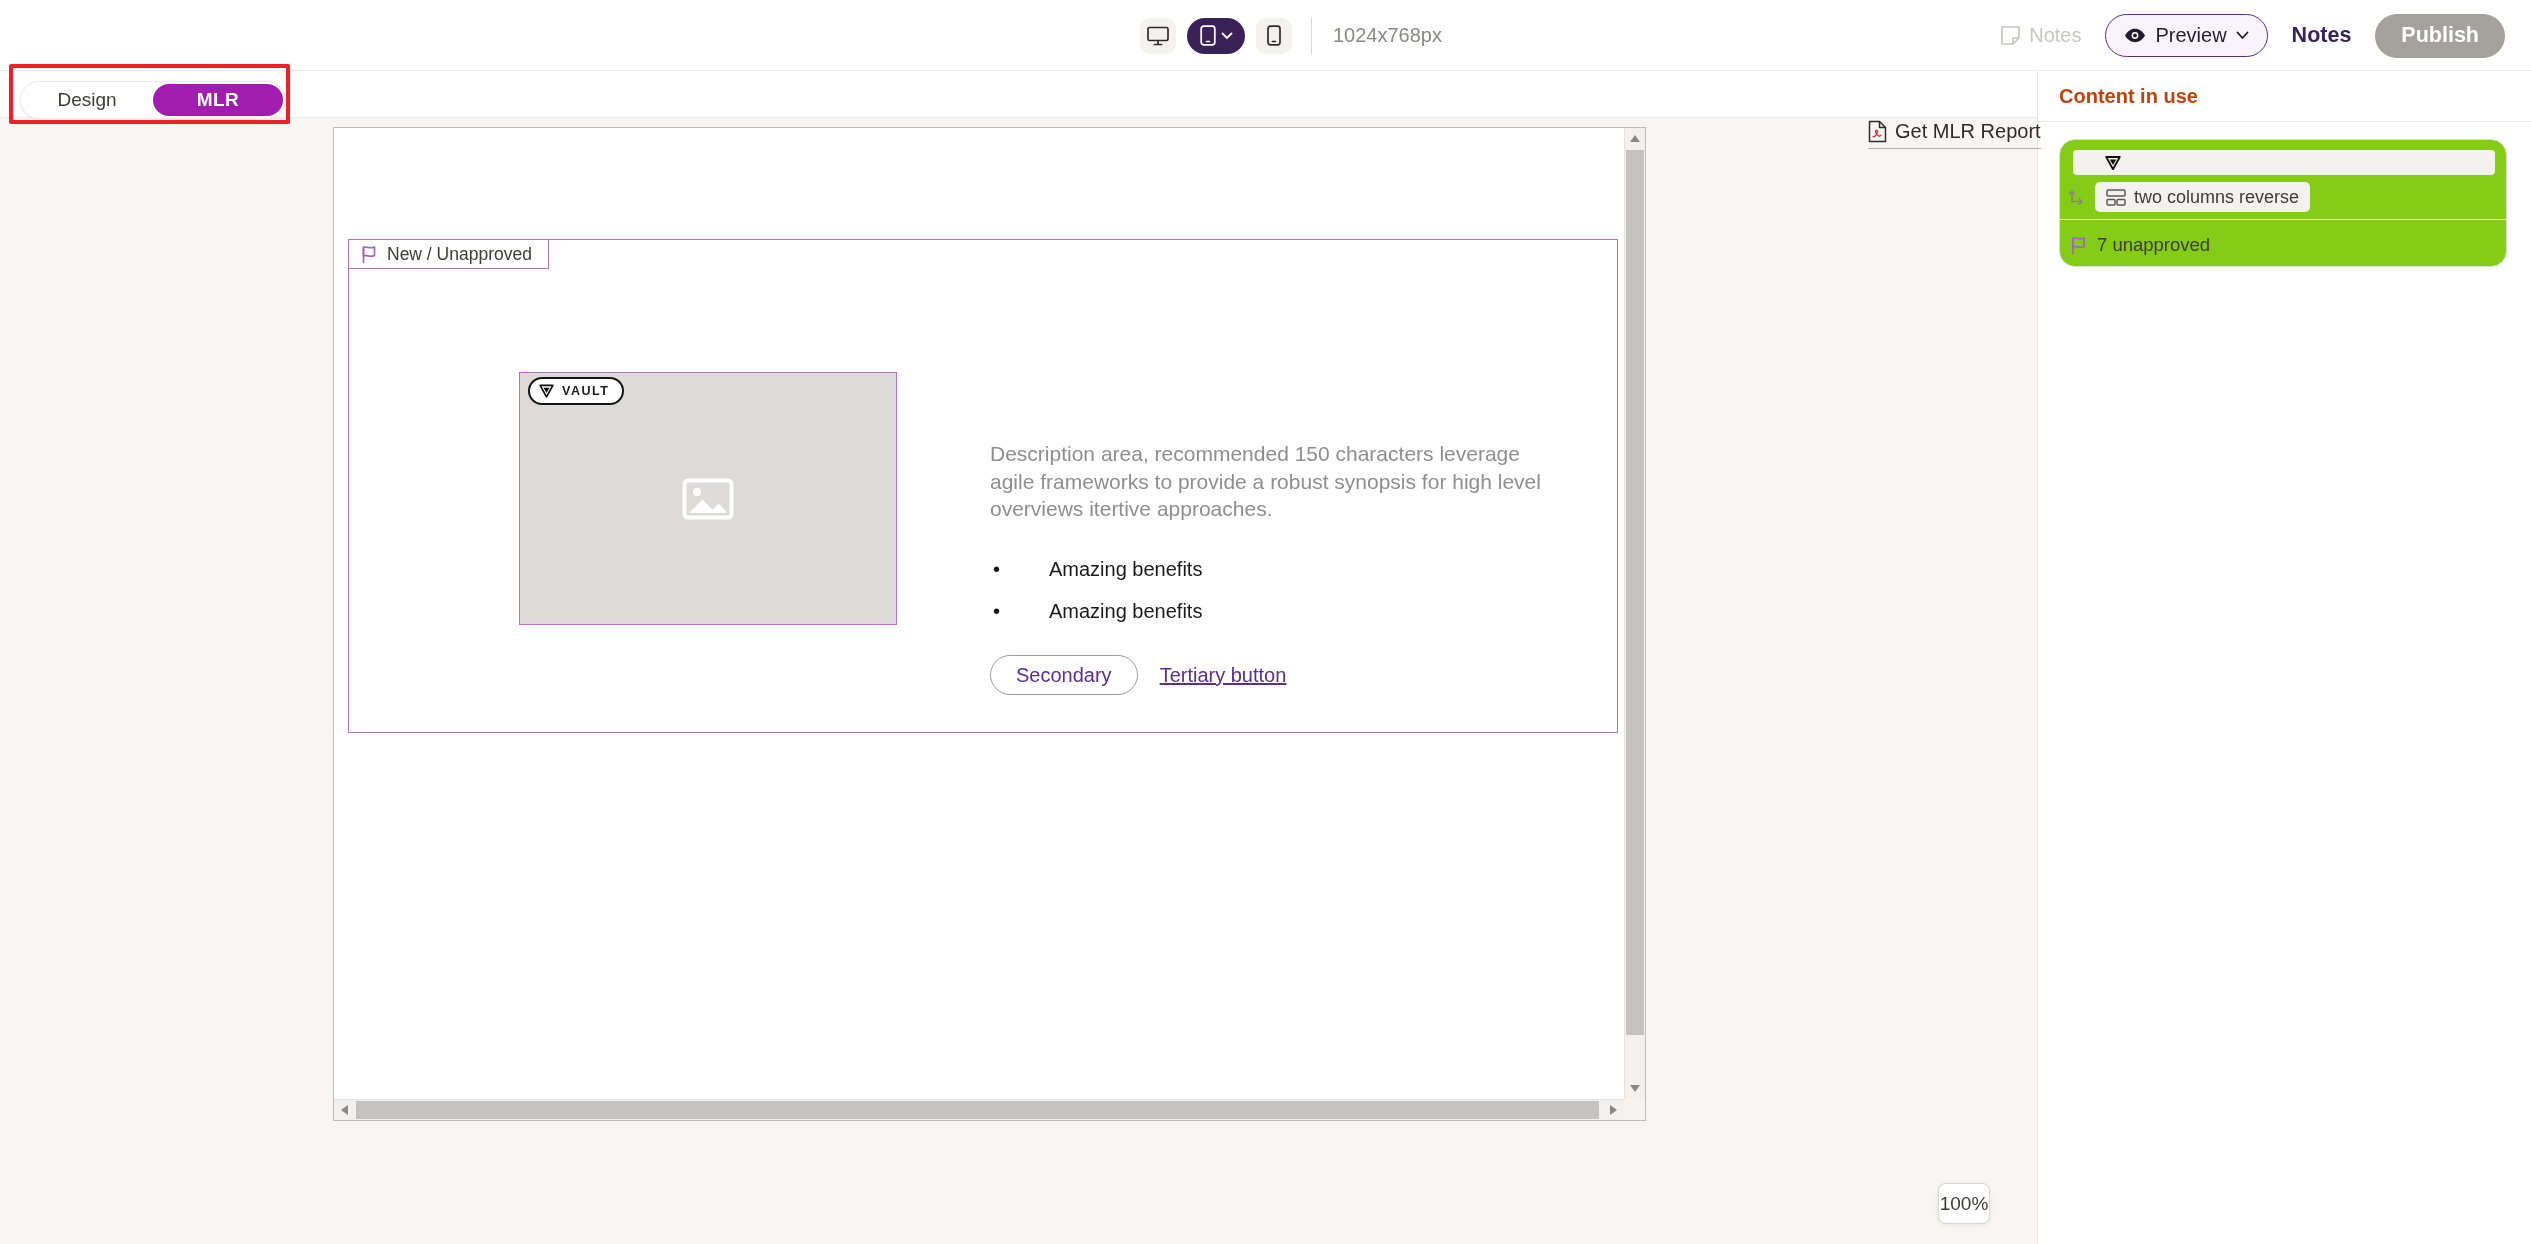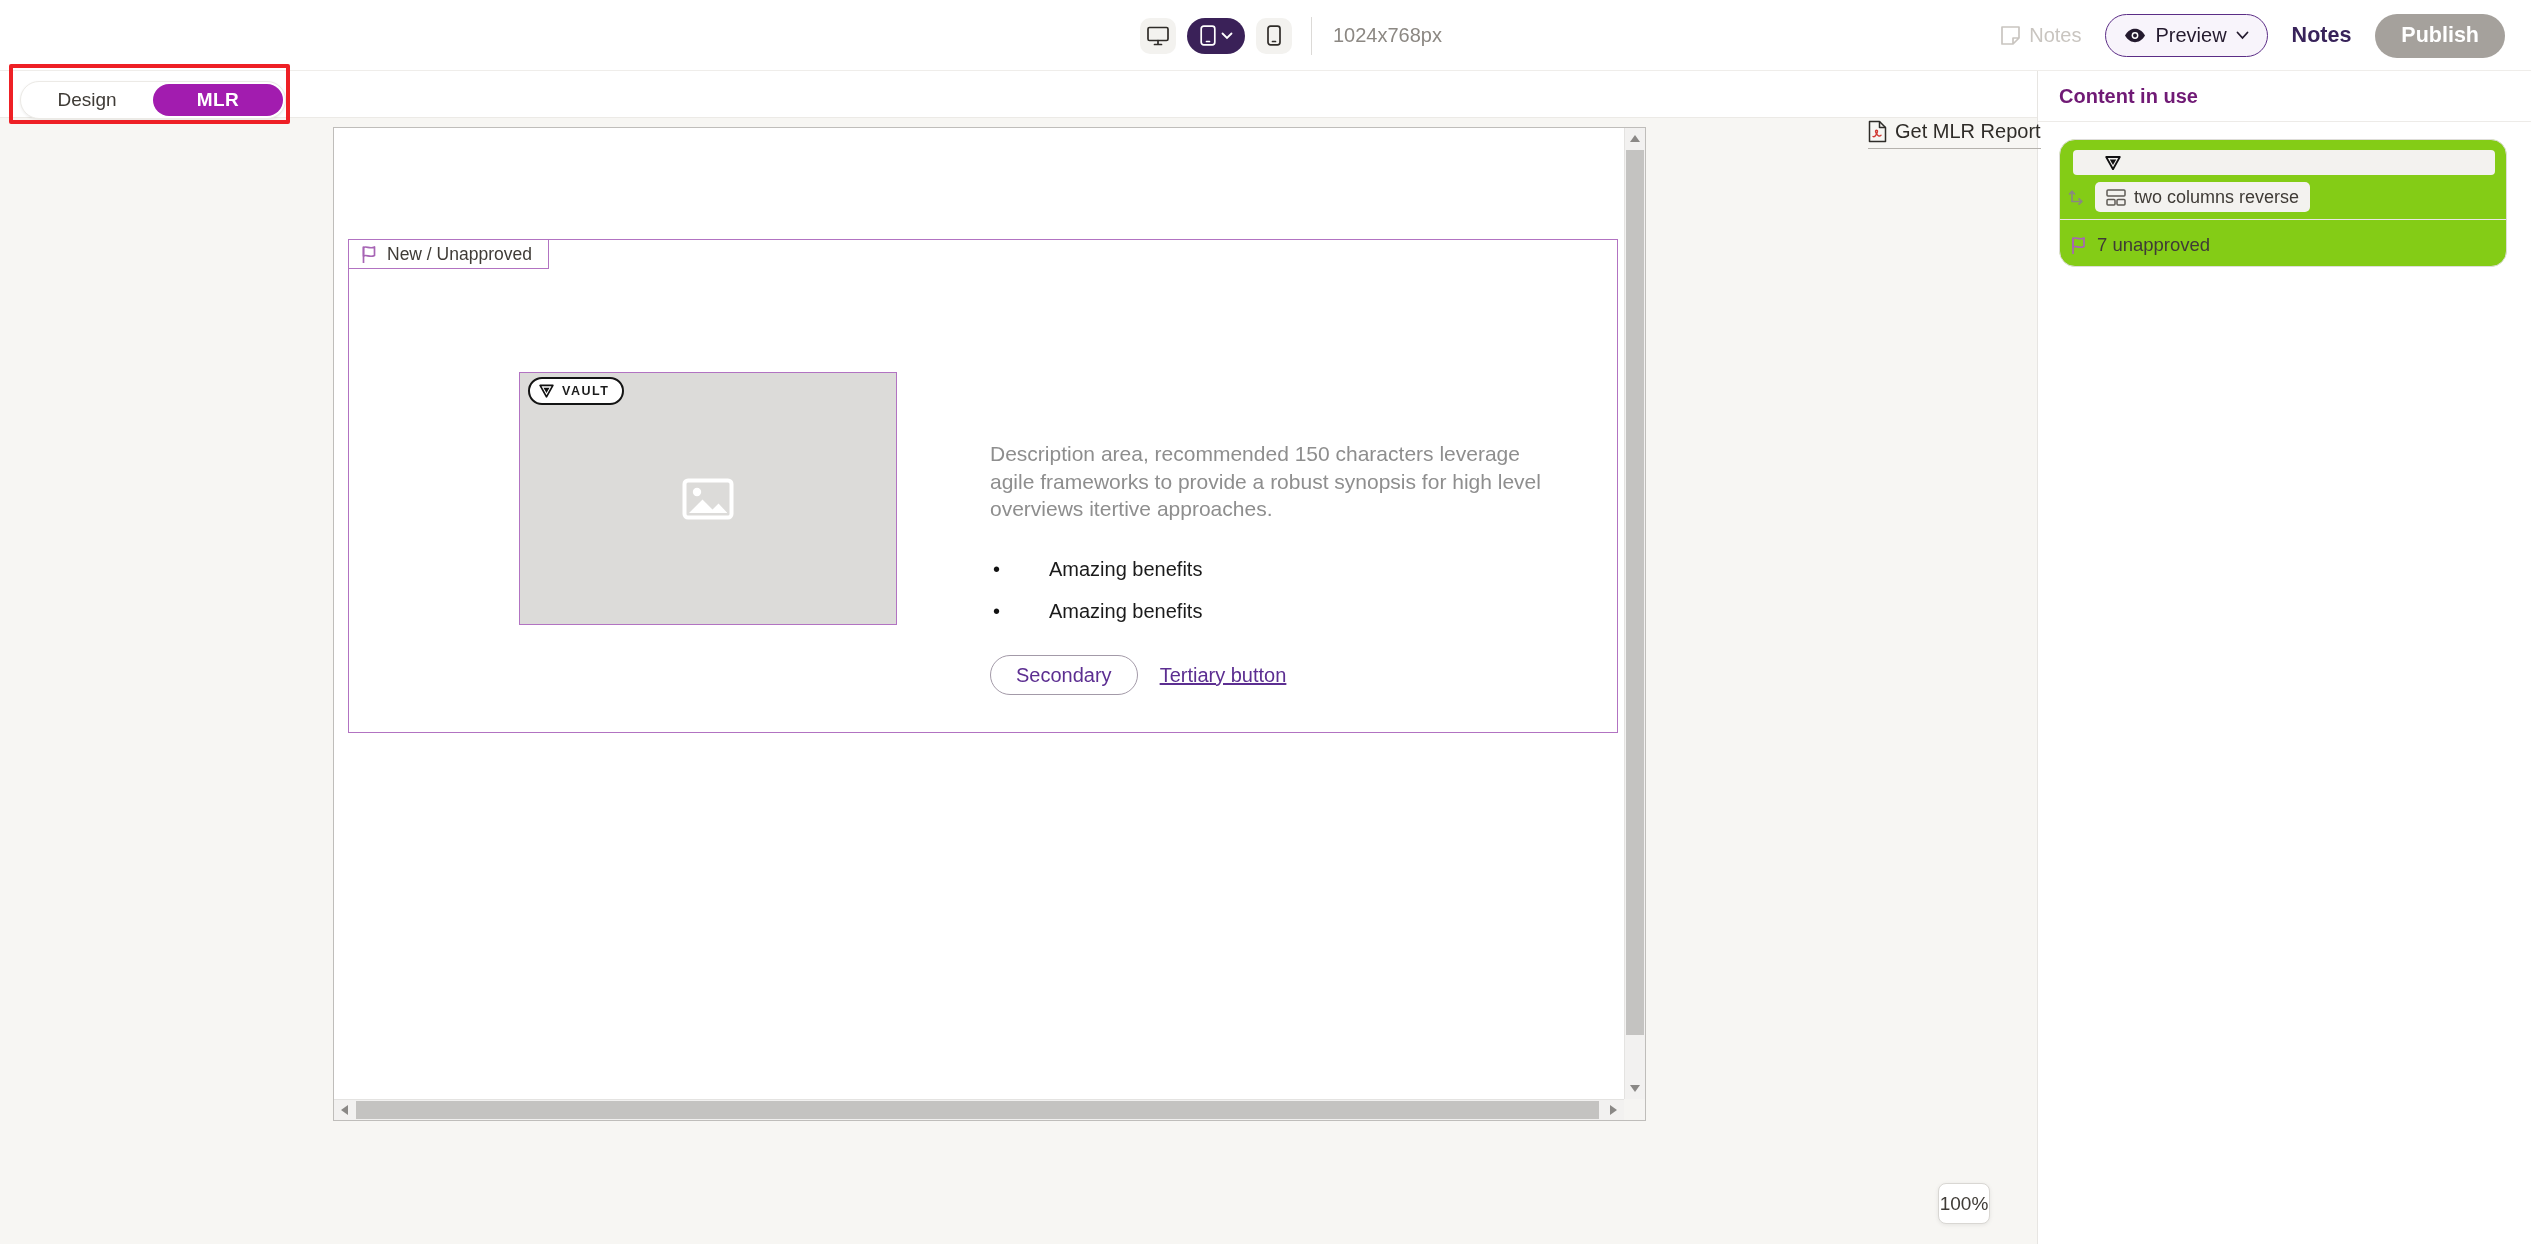--- a/index.html
+++ b/index.html
@@ -68,21 +68,21 @@
   .bullets { position:absolute; left:644px; top:316px; }
   .bullet-row { display:flex; align-items:center; height:27px; margin-bottom:15px; }
   .bullet-dot { width:56px; font-size:20px; color:#111; }
   .bullet-txt { font-size:20px; color:#1b1b1b; }
   .cta-row { position:absolute; left:641px; top:415px; display:flex; align-items:center; gap:22px; }
   .btn-secondary { height:40px; padding:0 25px; background:#fff; border:1px solid #a39aa8; border-radius:20px; font-family:inherit; font-size:20px; color:#5c2e91; cursor:pointer; }
   .link-tertiary { font-size:20px; color:#5c2e91; text-decoration:underline; cursor:pointer; }
 
   
   .panel { position:absolute; left:2037px; top:71px; width:494px; height:1173px; background:#fff; border-left:1px solid #e7e5e2; }
-  .panel-header { height:51px; line-height:51px; padding-left:21px; font-size:20px; font-weight:600; color:#701a75; border-bottom:1px solid #edebe8; }
+  .panel-header { height:51px; line-height:51px; padding-left:21px; font-size:20px; font-weight:600; color:#c2410c; border-bottom:1px solid #edebe8; }
   .card { position:absolute; left:21px; top:68px; width:448px; height:128px; border:1px solid #deddd9; border-radius:16px; background:#84cc16; }
   .card-bar { position:absolute; left:13px; top:10px; width:422px; height:25px; background:#f3f2ef; border-radius:4px; display:flex; align-items:center; }
   .card-bar svg { margin-left:32px; }
   .card-row2 { position:absolute; left:7px; top:42px; height:30px; display:flex; align-items:center; gap:8px; }
   .chip { height:30px; padding:0 11px; background:#f3f2ef; border-radius:5px; display:flex; align-items:center; gap:8px; }
   .chip span { font-size:18px; color:#3f3b36; }
   .card-div { position:absolute; left:0; right:0; top:79px; height:1px; background:#e9e7e4; }
   .card-row3 { position:absolute; left:9px; top:91px; height:28px; display:flex; align-items:center; gap:9px; }
   .card-row3 span { font-size:18.5px; color:#3f3b36; }
 

